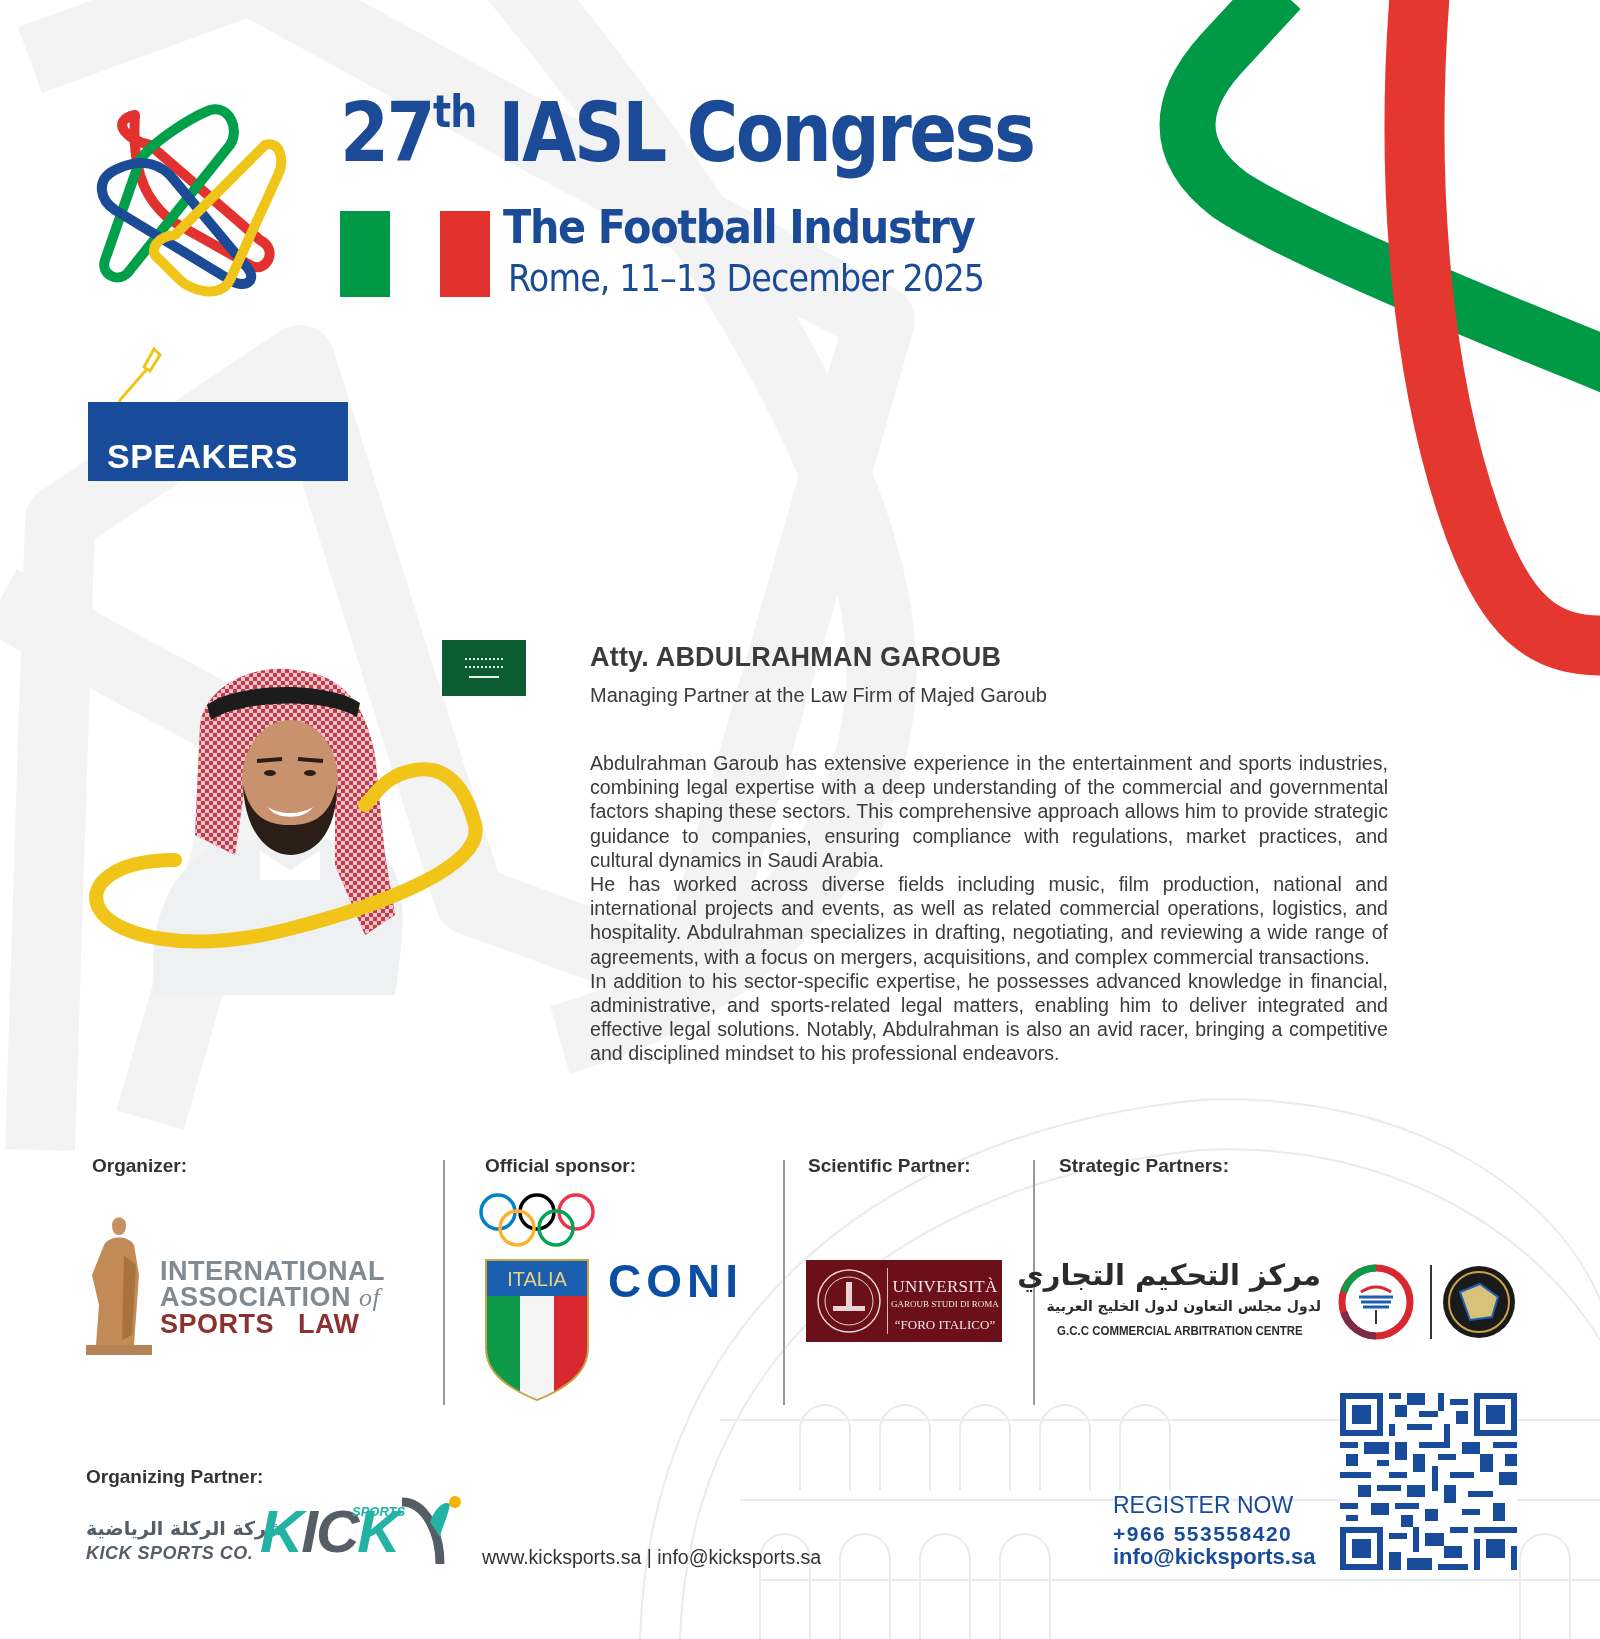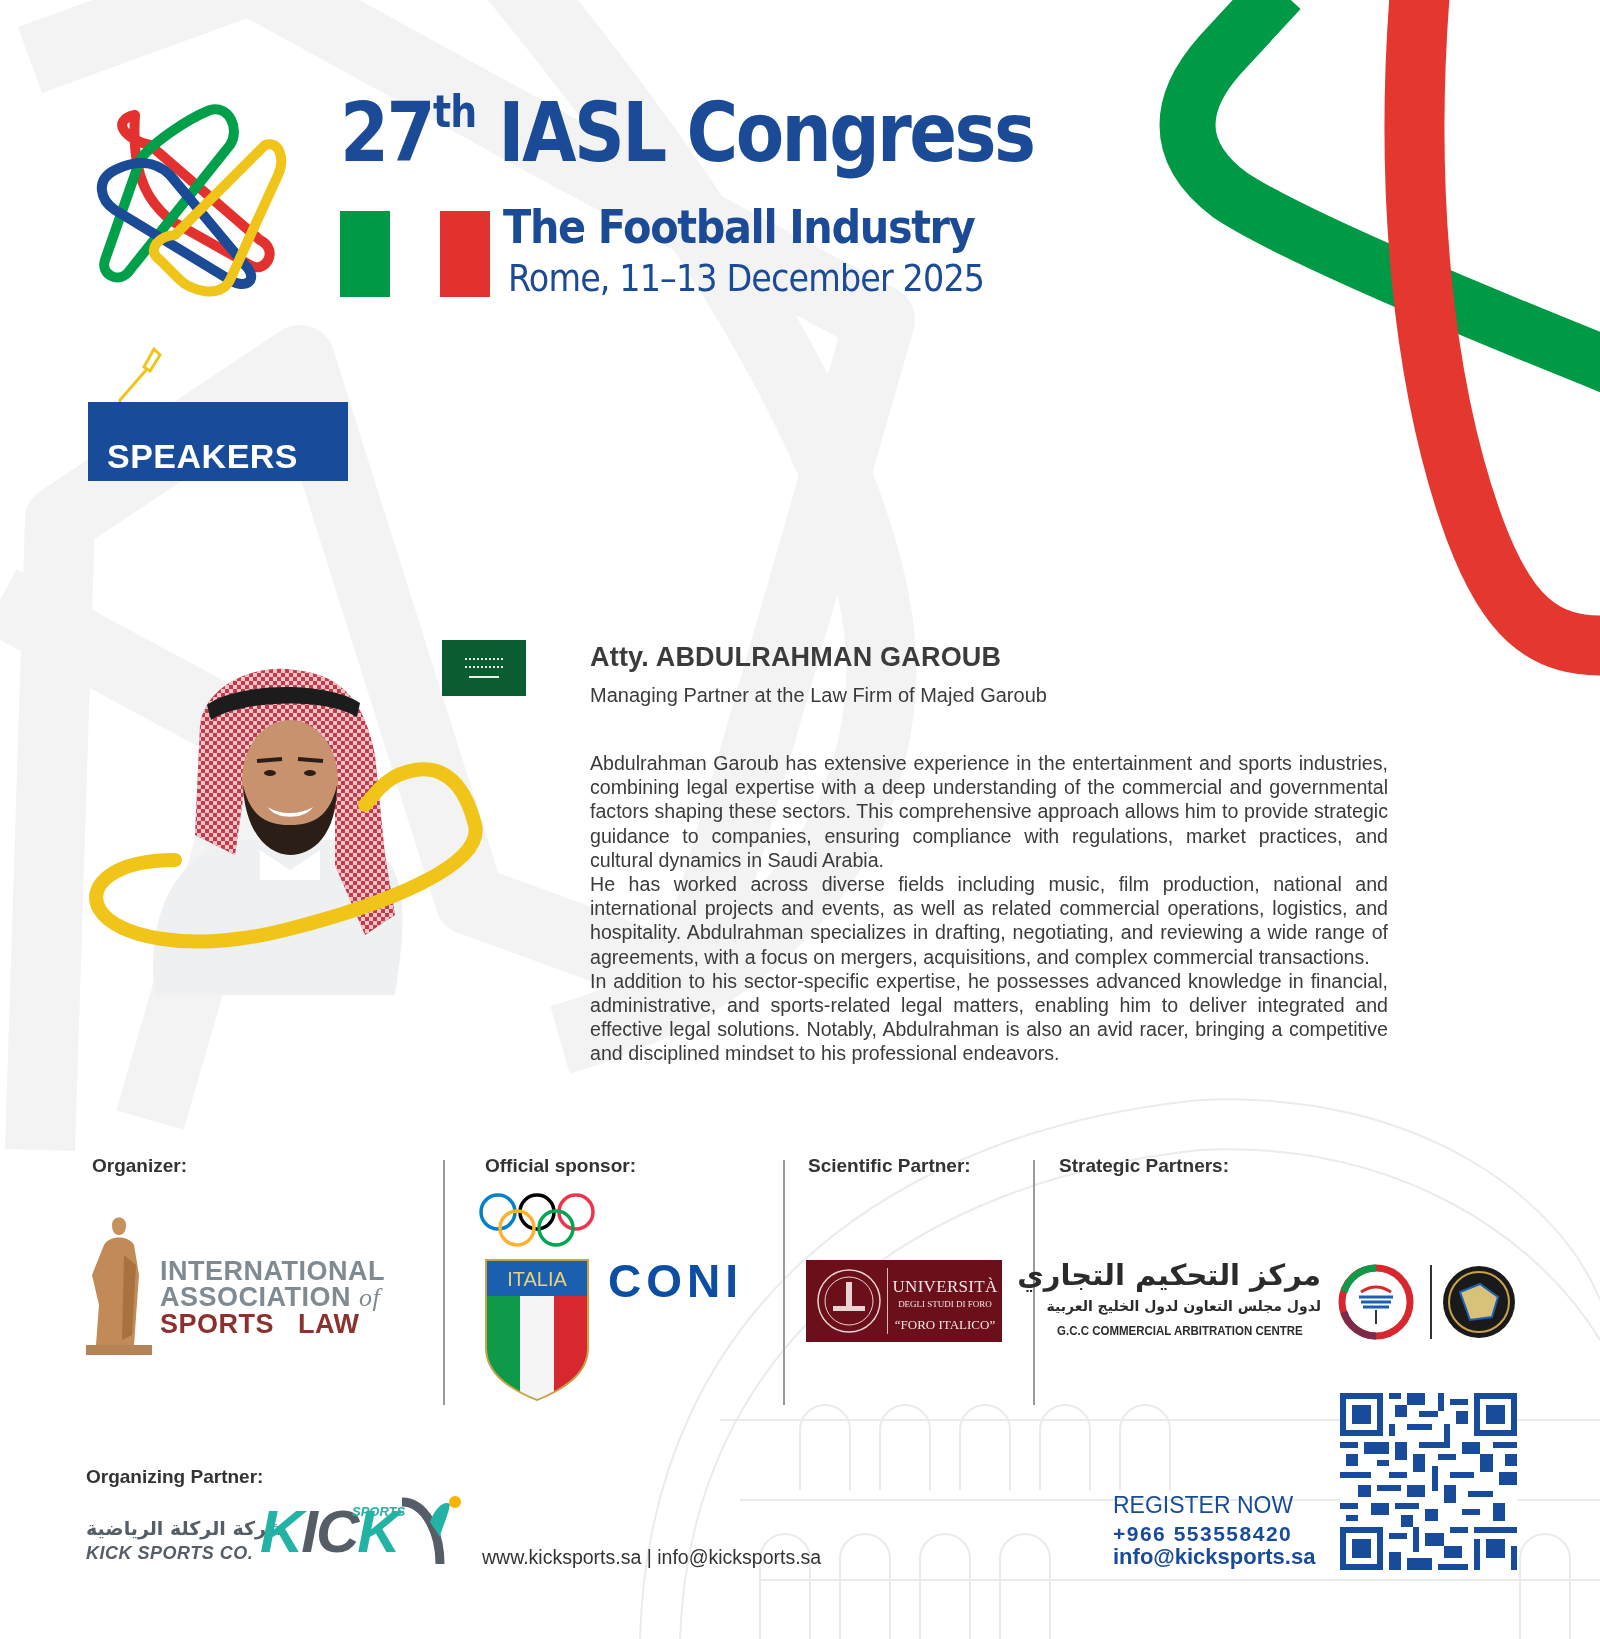--- a/index.html
+++ b/index.html
@@ -227,21 +227,21 @@
 <div class="abs foro-box"></div>
 <svg class="abs foro-seal" viewBox="0 0 68 70">
   <circle cx="34" cy="35" r="31" fill="none" stroke="#e9d3d3" stroke-width="1.5"></circle>
   <circle cx="34" cy="35" r="24" fill="none" stroke="#e9d3d3" stroke-width="1"></circle>
   <rect x="31" y="16" width="6" height="24" fill="#e9d3d3"></rect>
   <rect x="18" y="40" width="32" height="5" fill="#e9d3d3"></rect>
 </svg>
 <div class="abs foro-sep"></div>
 <div class="abs foro-text">
   <div class="l1">UNIVERSITÀ</div>
-  <div class="l2">DEGLI STUDI DI FORO</div>
+  <div class="l2">GAROUB STUDI DI ROMA</div>
   <div class="l3">“FORO ITALICO”</div>
 </div>
 
 <div class="abs gcc-ar1">مركز التحكيم التجاري</div>
 <div class="abs gcc-ar2">لدول مجلس التعاون لدول الخليج العربية</div>
 <div class="abs gcc-en">G.C.C COMMERCIAL ARBITRATION CENTRE</div>
 <svg class="abs" style="left:1337px;top:1262px;width:78px;height:80px" viewBox="0 0 78 80">
   <circle cx="39" cy="40" r="34" fill="none" stroke="#d7282f" stroke-width="7"></circle>
   <path d="M39 6 A34 34 0 0 0 7 30" fill="none" stroke="#0e9a48" stroke-width="7"></path>
   <path d="M7 50 A34 34 0 0 0 39 74" fill="none" stroke="#7c2a4a" stroke-width="7"></path>

